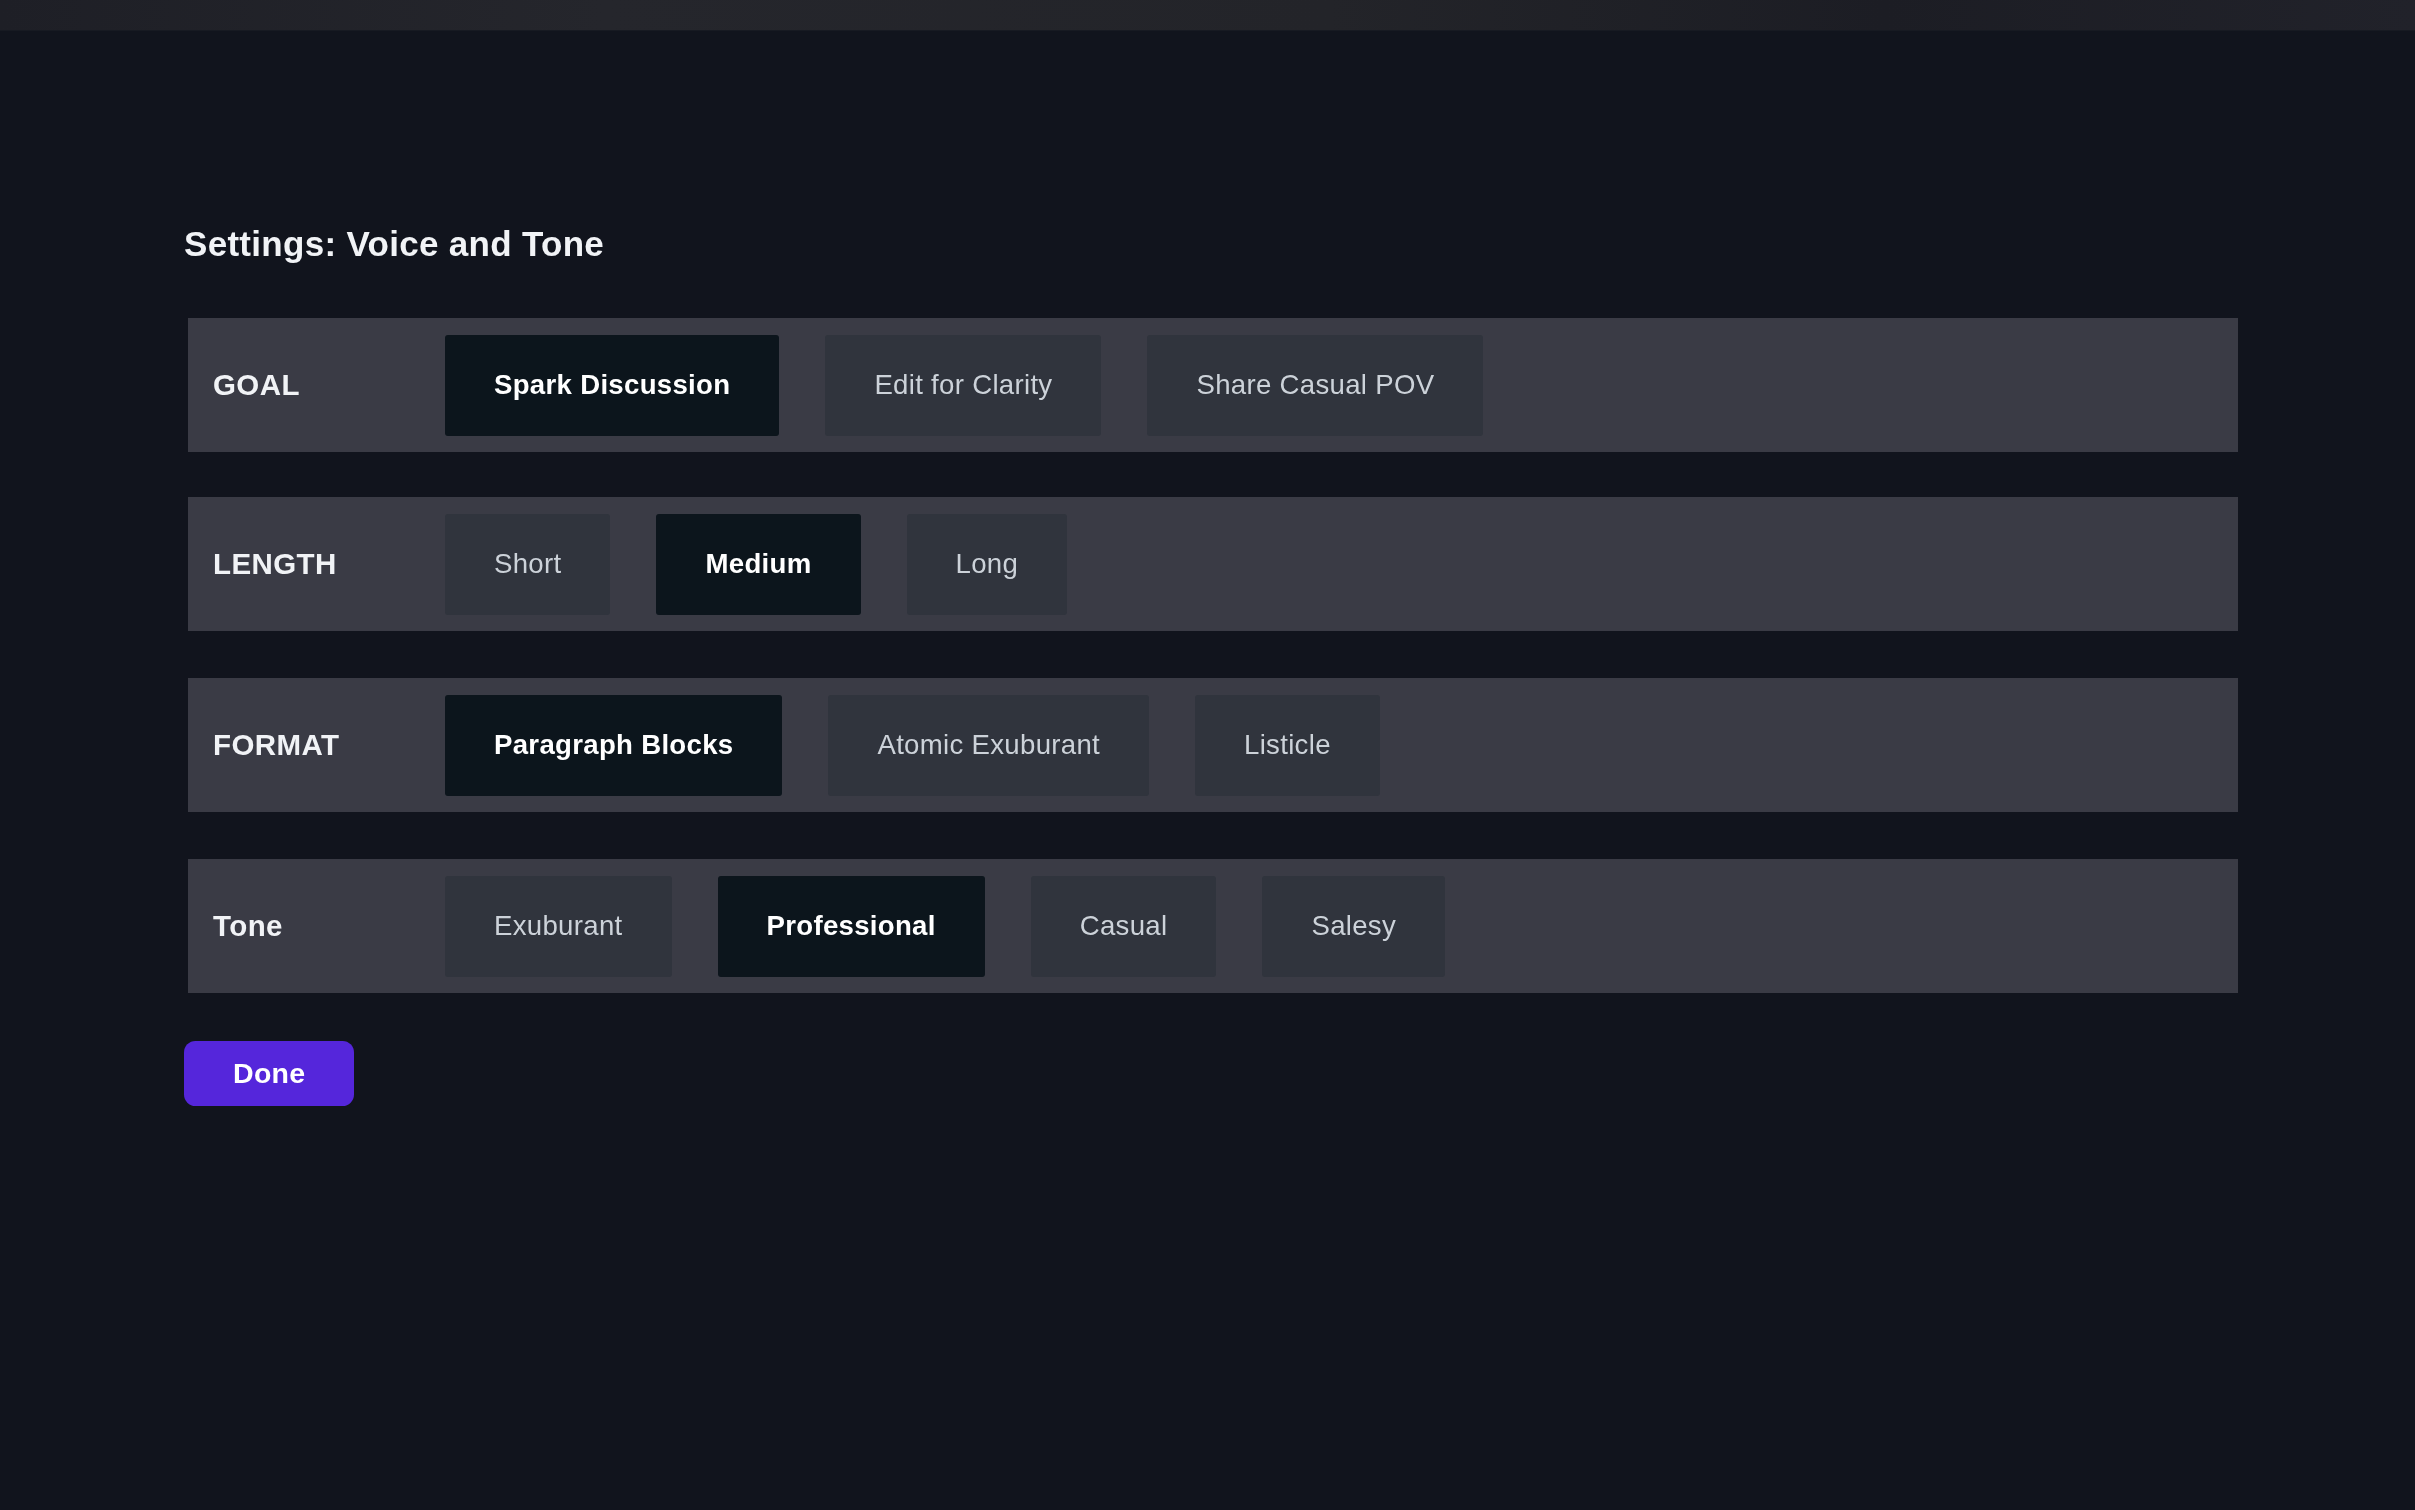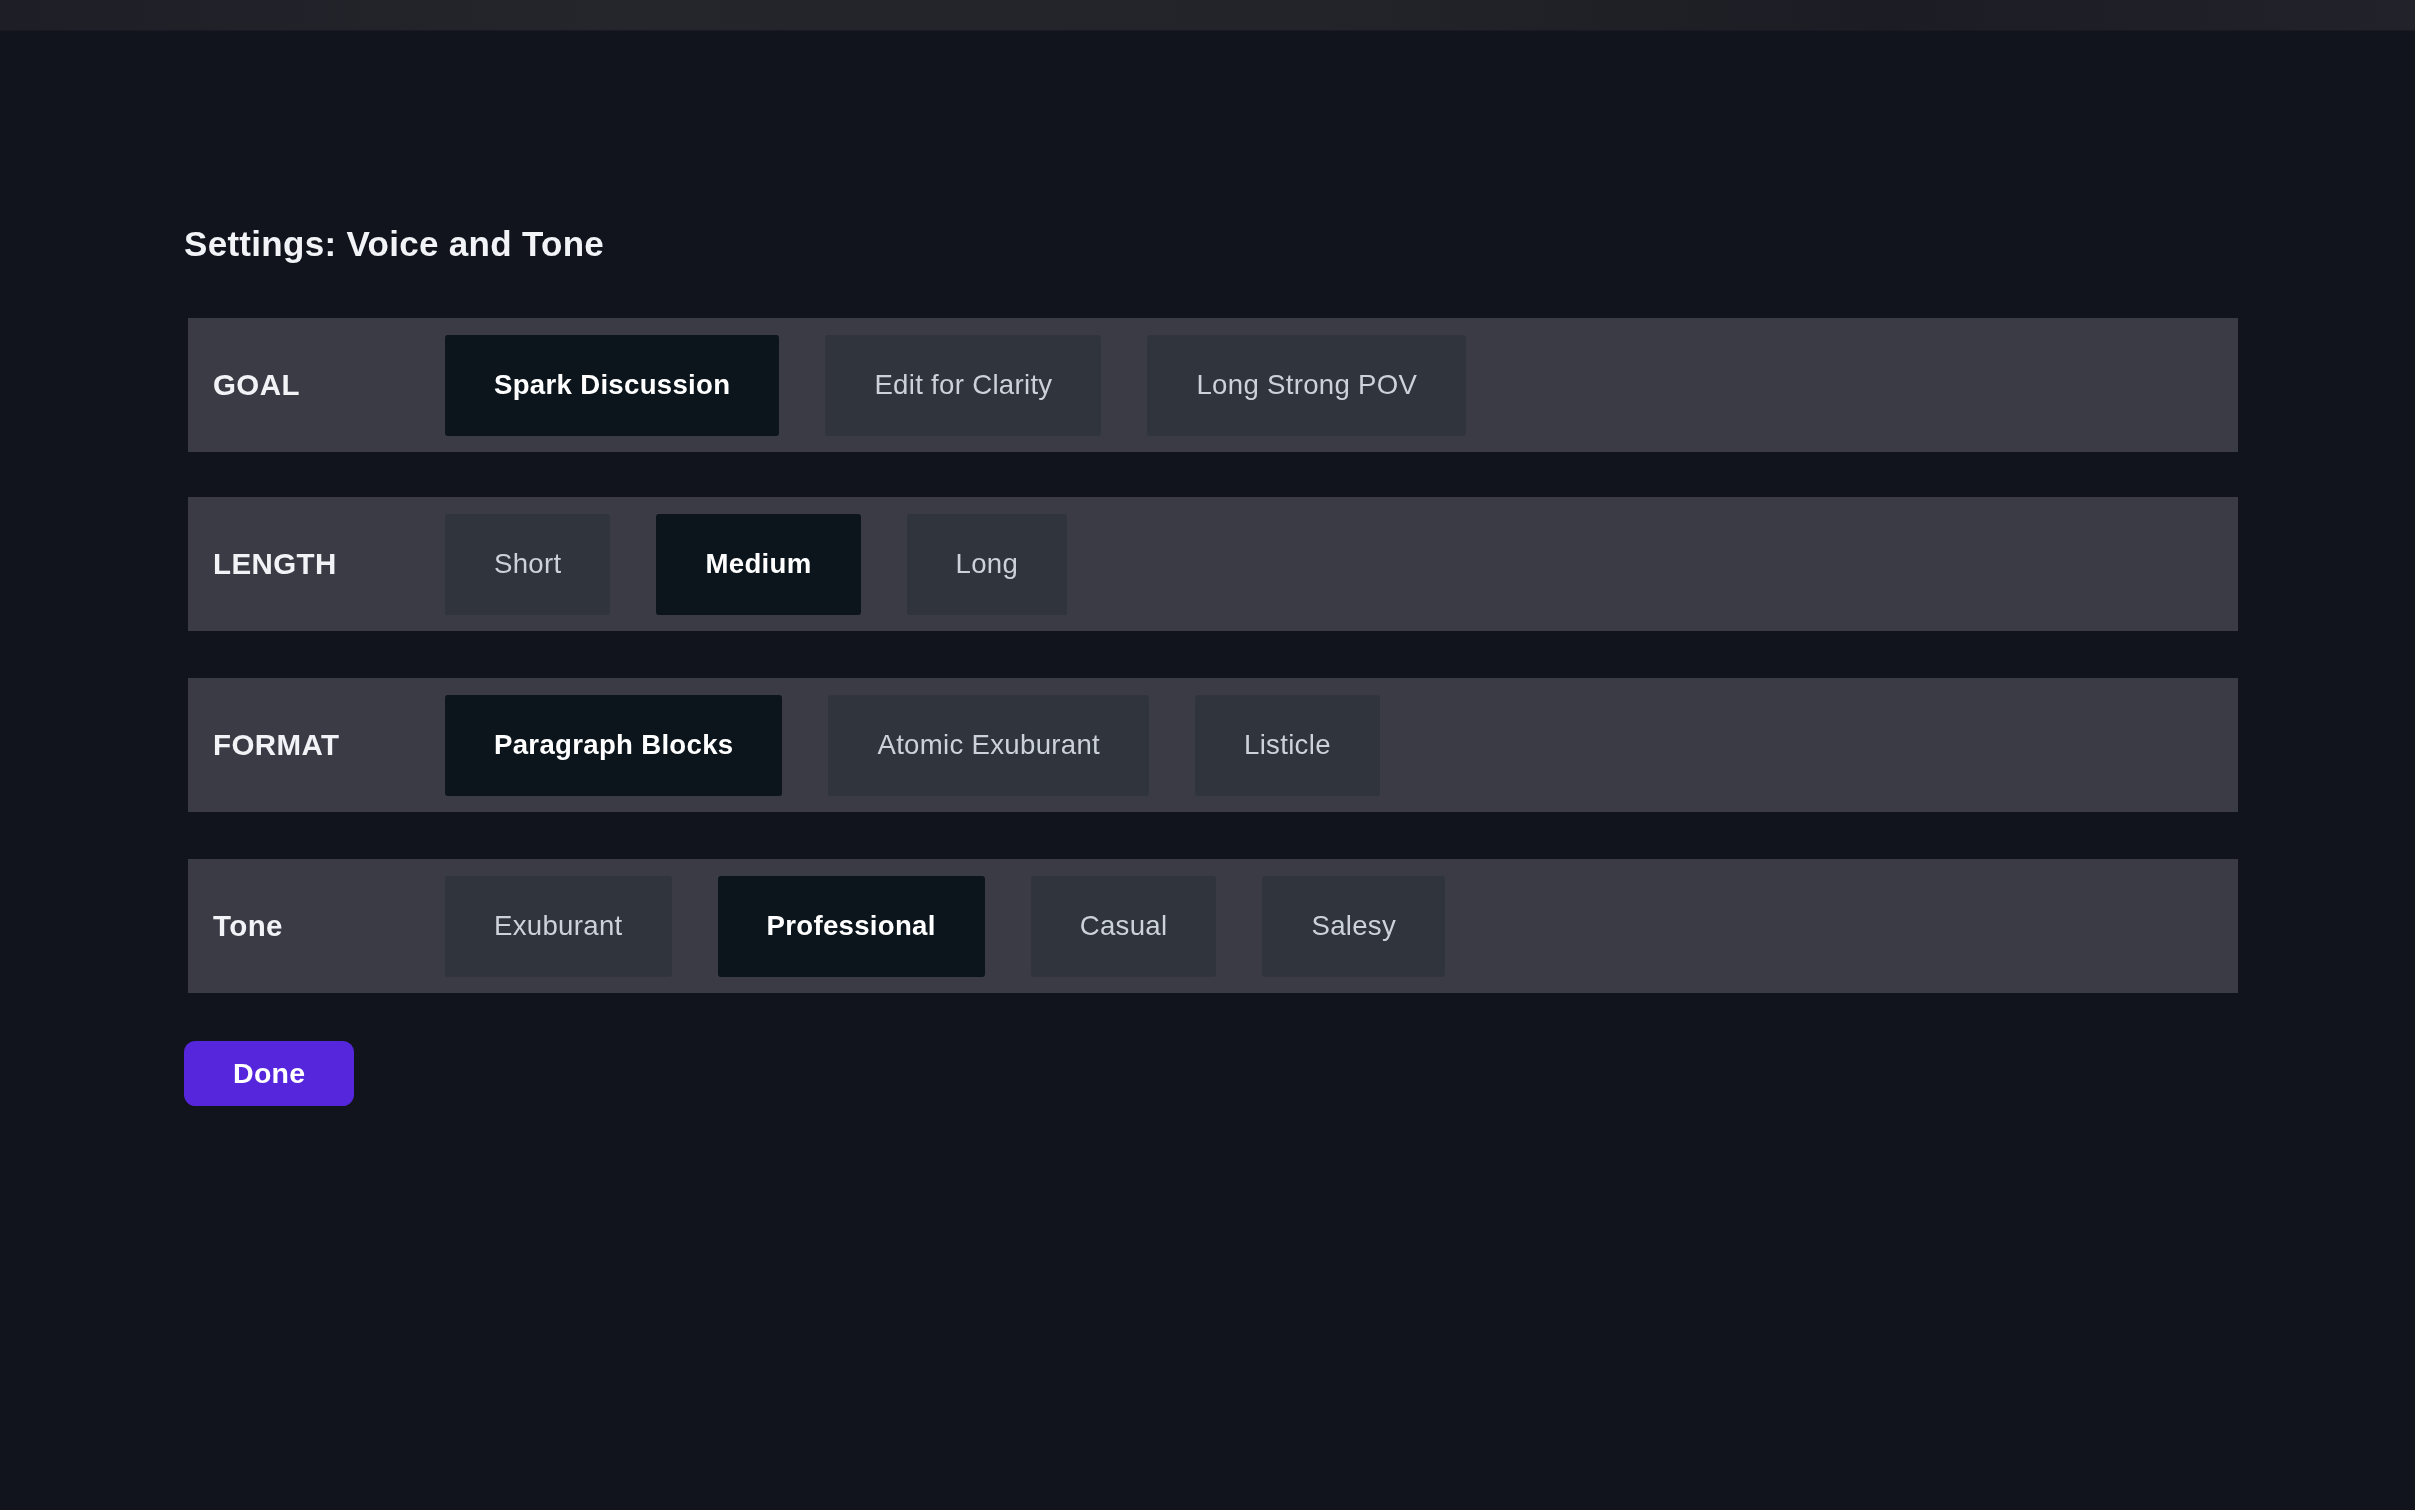--- a/index.html
+++ b/index.html
@@ -89,21 +89,21 @@
 
 <div class="topbar"></div>
 
 <div class="page-title">Settings: Voice and Tone</div>
 
 <div class="row row-1">
   <div class="row-label">GOAL</div>
   <div class="options">
     <button class="option selected">Spark Discussion</button>
     <button class="option">Edit for Clarity</button>
-    <button class="option">Long Strong POV</button>
+    <button class="option">Share Casual POV</button>
   </div>
 </div>
 
 <div class="row row-2">
   <div class="row-label">LENGTH</div>
   <div class="options">
     <button class="option">Short</button>
     <button class="option selected">Medium</button>
     <button class="option">Long</button>
   </div>

